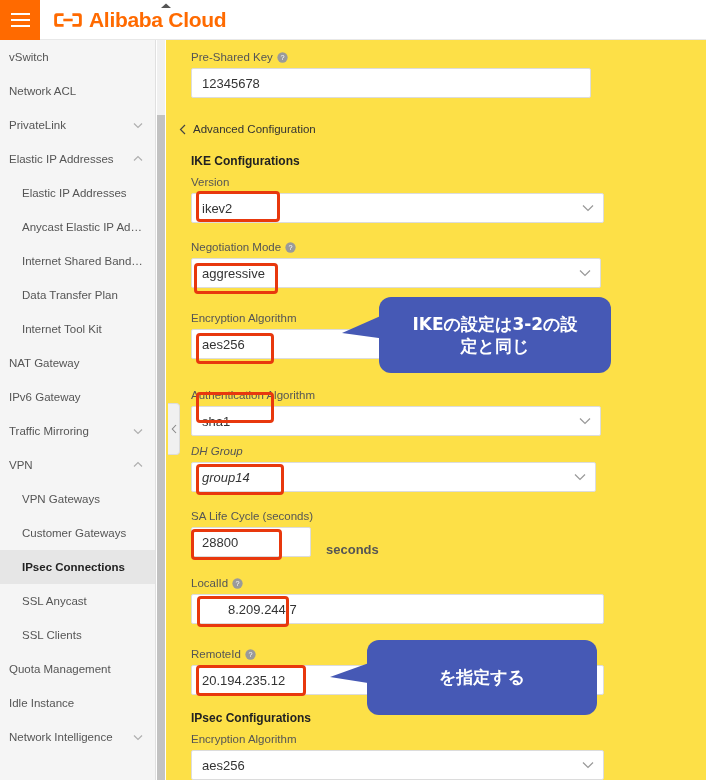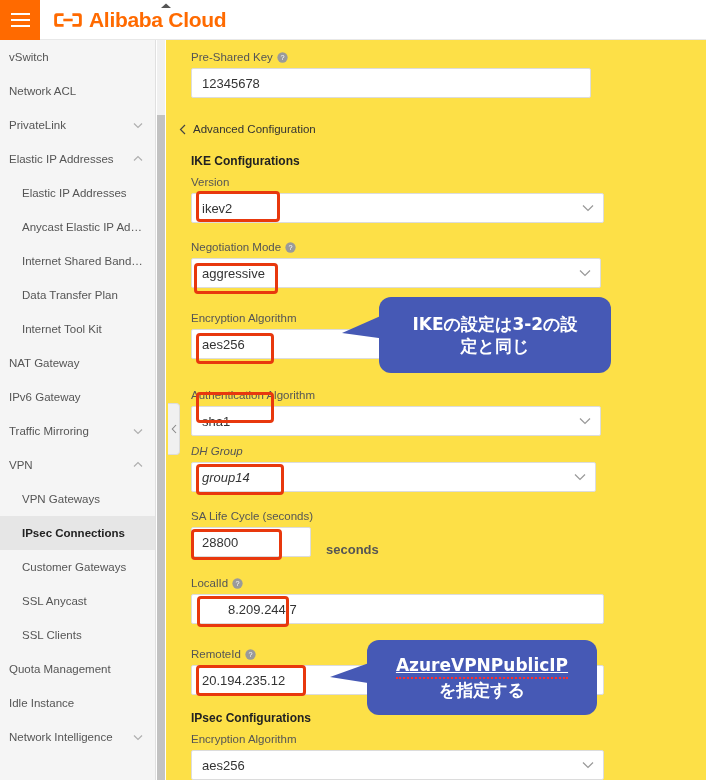--- a/index.html
+++ b/index.html
@@ -204,25 +204,25 @@
       </div>
       <div class="nav-item">
         <span class="nav-label">VPN</span>
         <svg class="caret" viewBox="0 0 12 12">
           <path d="M2 7.5 L6 3.5 L10 7.5" stroke="#777" stroke-width="1.2" fill="none"></path>
         </svg>
       </div>
       <div class="nav-item sub">
         <span class="nav-label">VPN Gateways</span>
       </div>
+      <div class="nav-item sub">
+        <span class="nav-label">Customer Gateways</span>
+      </div>
       <div class="nav-item sub selected">
         <span class="nav-label">IPsec Connections</span>
-      </div>
-      <div class="nav-item sub">
-        <span class="nav-label">Customer Gateways</span>
       </div>
       <div class="nav-item sub">
         <span class="nav-label">SSL Anycast</span>
       </div>
       <div class="nav-item sub">
         <span class="nav-label">SSL Clients</span>
       </div>
       <div class="nav-item">
         <span class="nav-label">Quota Management</span>
       </div>
@@ -402,18 +402,17 @@
       <div>IKEの設定は3-2の設</div>
       <div>定と同じ</div>
     </div>
   </div>
 
   <svg class="callout-tail" style="left:330px; top:645px; width:80px; height:50px;" viewBox="0 0 80 50">
     <path d="M78 4 L0 32 L76 44 Z" fill="#4659b5"></path>
   </svg>
   <div class="callout" style="left:367px; top:640px; width:230px; height:75px; font-size:17px;">
     <div>
-      <div class="spell spell-wave">AzureVPNPublicIP</div>
       <div>を指定する</div>
     </div>
   </div>
 
 </div>
 
 </body></html>

